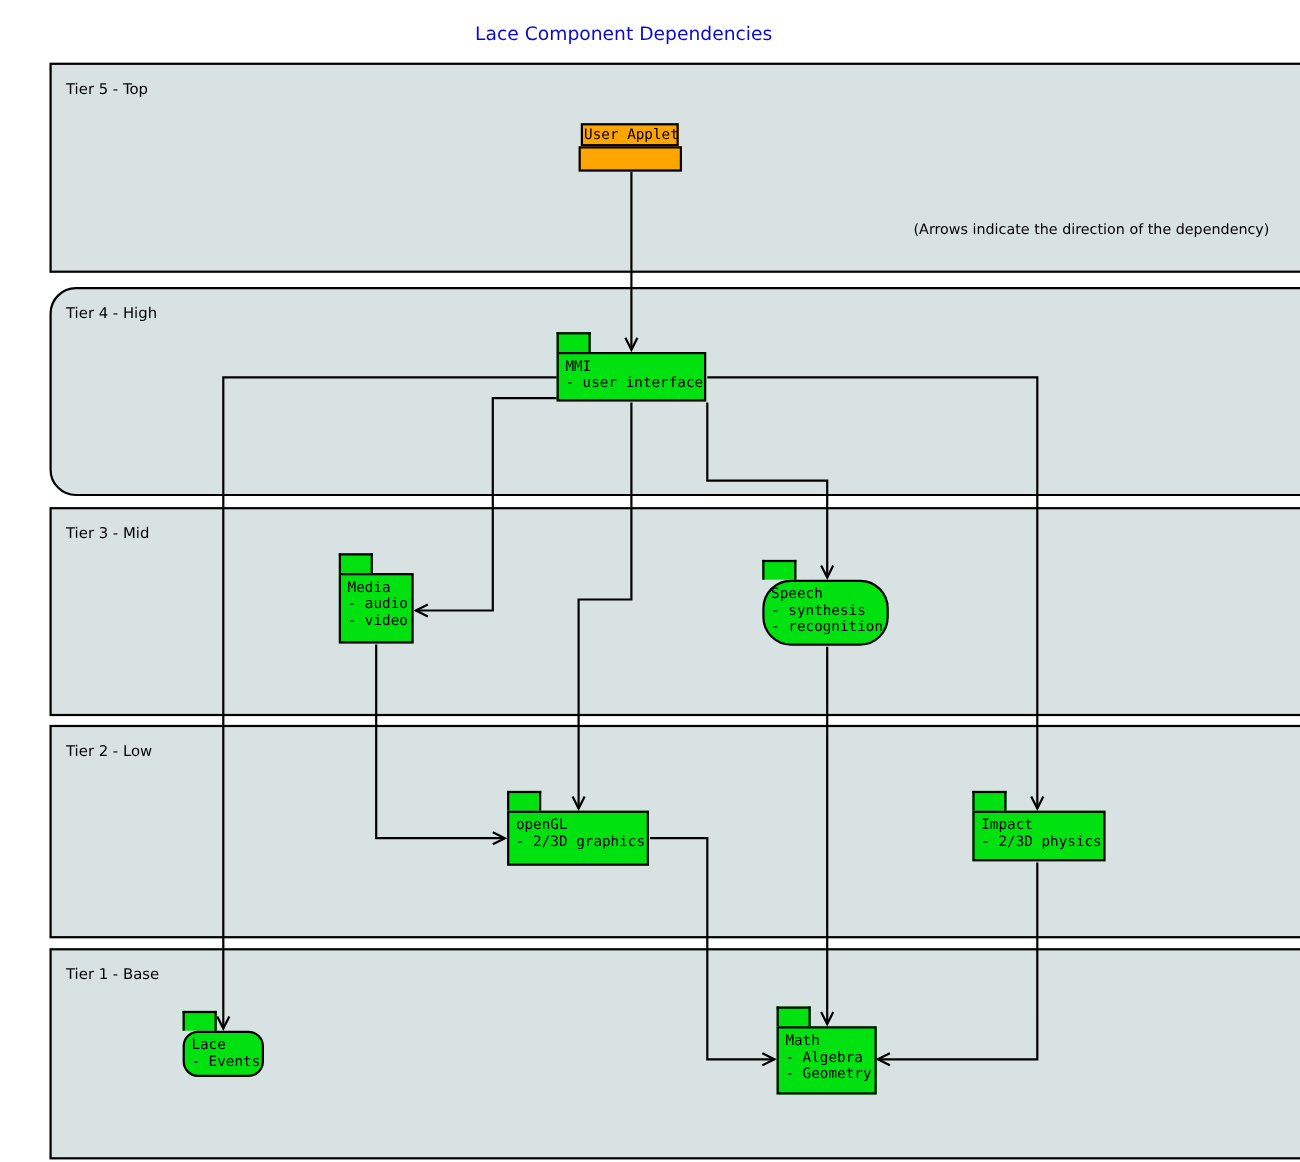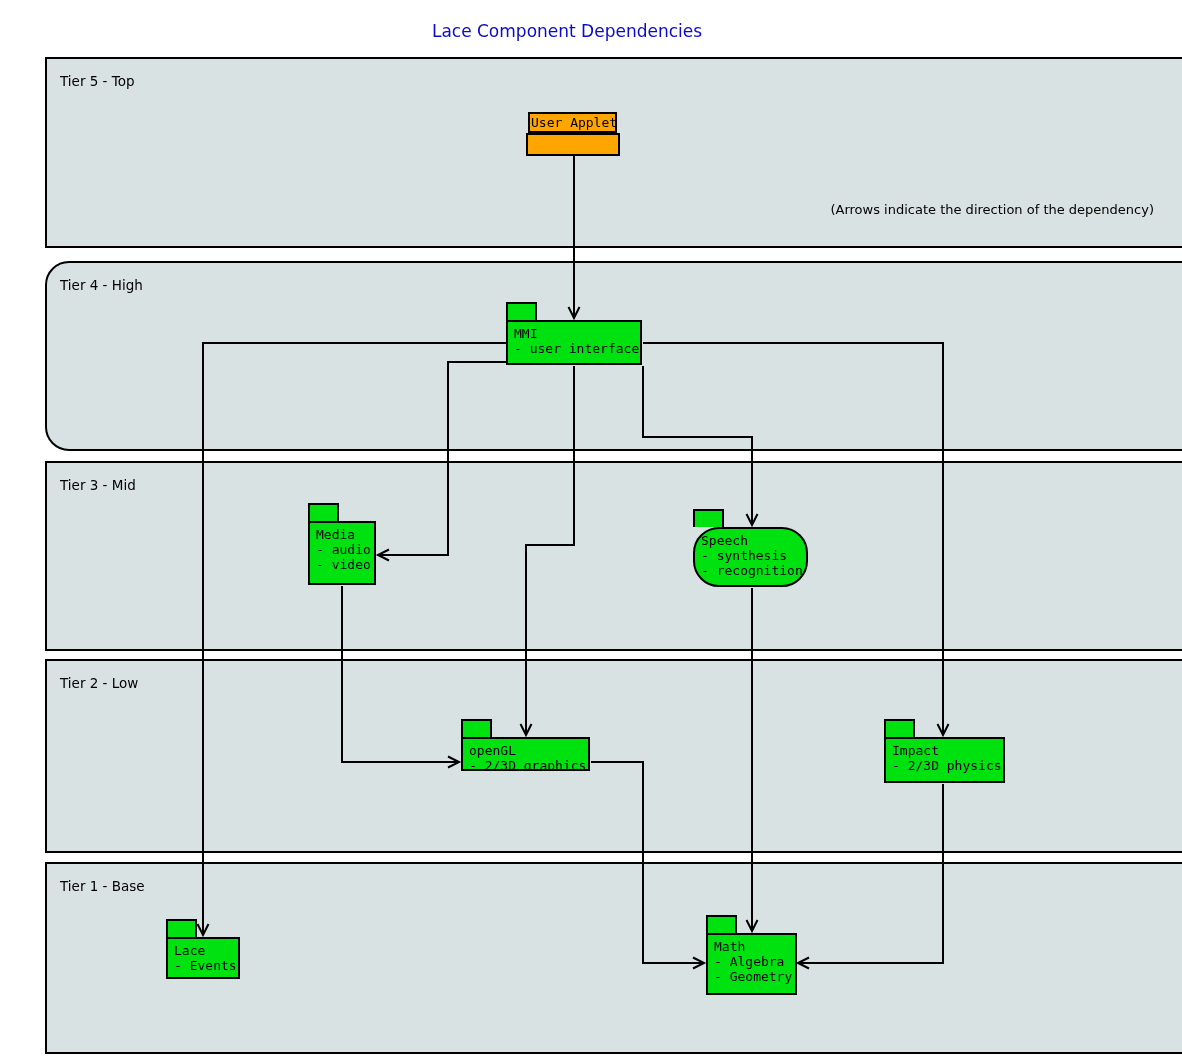--- a/index.html
+++ b/index.html
@@ -104,37 +104,37 @@
     <div class="tab"></div>
     <div class="body" style="width:115px;height:60px;border-radius:26px;">
       <div>Speech</div>
       <div>- synthesis</div>
       <div>- recognition</div>
     </div>
   </div>
 
   <div class="node" style="left:461px;top:719px;">
     <div class="tab"></div>
-    <div class="body" style="width:129px;height:34px;">
+    <div class="body" style="width:129px;height:50px;">
       <div>openGL</div>
       <div>- 2/3D graphics</div>
     </div>
   </div>
 
   <div class="node" style="left:884px;top:719px;">
     <div class="tab"></div>
     <div class="body" style="width:121px;height:46px;">
       <div>Impact</div>
       <div>- 2/3D physics</div>
     </div>
   </div>
 
   <div class="node" style="left:166px;top:919px;">
     <div class="tab"></div>
-    <div class="body" style="width:74px;height:42px;">
+    <div class="body" style="width:74px;height:42px;border-radius:14px;">
       <div>Lace</div>
       <div>- Events</div>
     </div>
   </div>
 
   <div class="node" style="left:706px;top:915px;">
     <div class="tab"></div>
     <div class="body" style="width:91px;height:62px;">
       <div>Math</div>
       <div>- Algebra</div>

